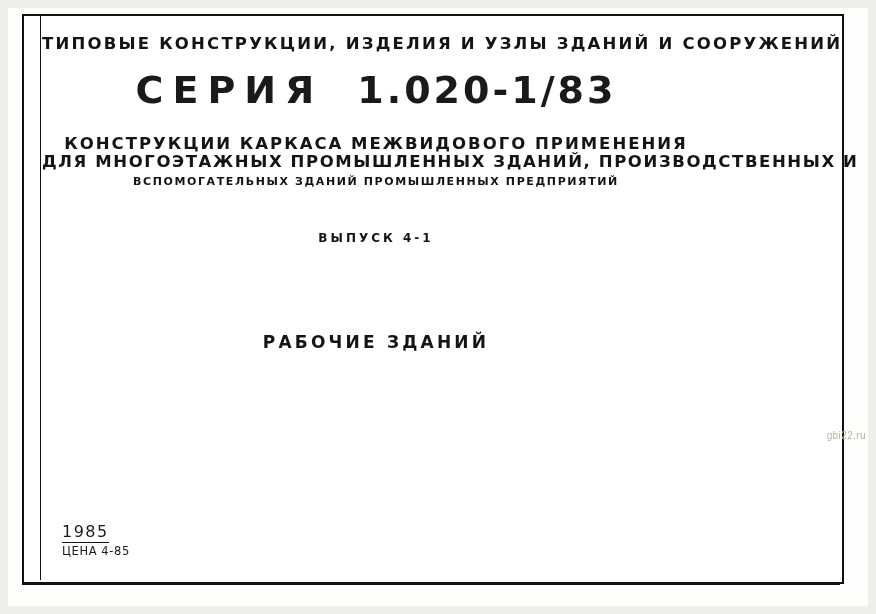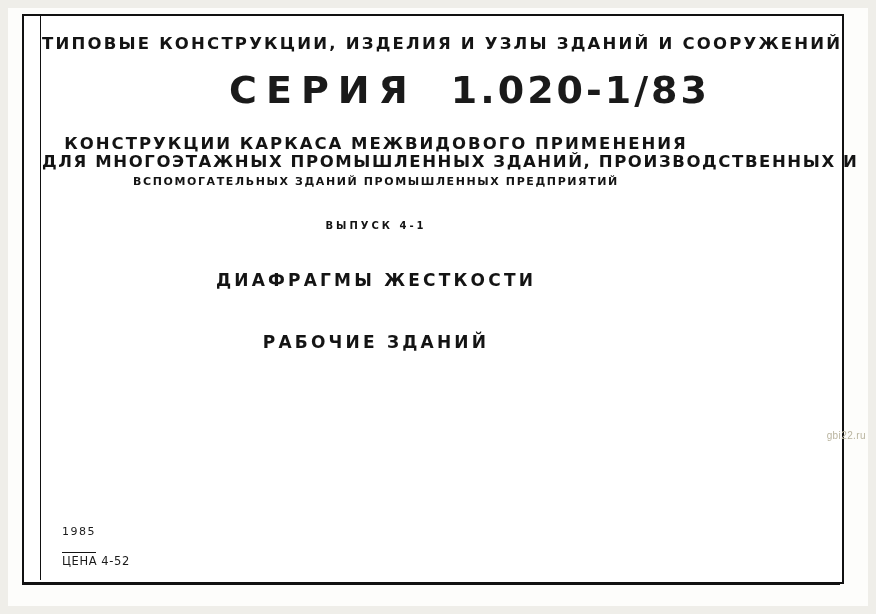--- a/index.html
+++ b/index.html
@@ -72,21 +72,20 @@
     top: 34px;
     font-size: 16.5px;
     letter-spacing: 2.2px;
   }
 
   .series-line {
     top: 68px;
     font-size: 38px;
     letter-spacing: 5px;
     font-weight: 700;
-    text-align: right;
   }
   .series-line .series-word { letter-spacing: 9px; }
   .series-line .series-num  { letter-spacing: 3px; margin-left: 34px; }
 
   .subtitle1 {
     top: 134px;
     font-size: 16.5px;
     letter-spacing: 2px;
   }
   .subtitle2 {
@@ -94,22 +93,22 @@
     font-size: 16.5px;
     letter-spacing: 1.6px;
   }
   .subtitle3 {
     top: 175px;
     font-size: 11px;
     letter-spacing: 1.6px;
   }
 
   .issue {
-    top: 220px;
-    font-size: 10px;
+    top: 231px;
+    font-size: 12px;
     letter-spacing: 3px;
   }
   .topic {
     top: 270px;
     font-size: 17px;
     letter-spacing: 3.2px;
   }
   .doctype {
     top: 332px;
     font-size: 17px;
@@ -121,22 +120,22 @@
     position: absolute;
     left: 62px;
     top: 524px;
     font-size: 13px;
     letter-spacing: 1px;
     line-height: 1.05;
   }
   .year-block .year {
     display: inline-block;
     border-bottom: 1px solid #141414;
-    padding-bottom: 14px;
-    font-size: 11px;
+    padding-bottom: 1px;
+    font-size: 16px;
     letter-spacing: 1.5px;
   }
   .year-block .price {
     display: block;
     margin-top: 2px;
     font-size: 11.5px;
     letter-spacing: 0.6px;
   }
 
   
@@ -182,24 +181,23 @@
   <div class="center-wrap series-line">
     <span class="series-word">СЕРИЯ</span><span class="series-num">1.020-1/83</span>
   </div>
 
   <div class="center-wrap txt subtitle1">КОНСТРУКЦИИ КАРКАСА МЕЖВИДОВОГО ПРИМЕНЕНИЯ</div>
   <div class="center-wrap txt subtitle2">ДЛЯ МНОГОЭТАЖНЫХ ПРОМЫШЛЕННЫХ ЗДАНИЙ, ПРОИЗВОДСТВЕННЫХ И</div>
   <div class="center-wrap txt subtitle3">ВСПОМОГАТЕЛЬНЫХ ЗДАНИЙ ПРОМЫШЛЕННЫХ ПРЕДПРИЯТИЙ</div>
 
   <div class="center-wrap txt issue">ВЫПУСК 4-1</div>
 
-  <div class="center-wrap txt topic">ДИАФРАГМЫ ЖЕСТКОСТИ</div>
 
   <div class="center-wrap txt doctype">РАБОЧИЕ ЗДАНИЙ</div>
 
   <div class="year-block">
     <span class="year">1985</span>
-    <span class="price">ЦЕНА 4-52</span>
+    <span class="price">ЦЕНА 4-85</span>
   </div>
 
   <div class="watermark">gbi22.ru</div>
 
 </div>
 
 </body></html>

